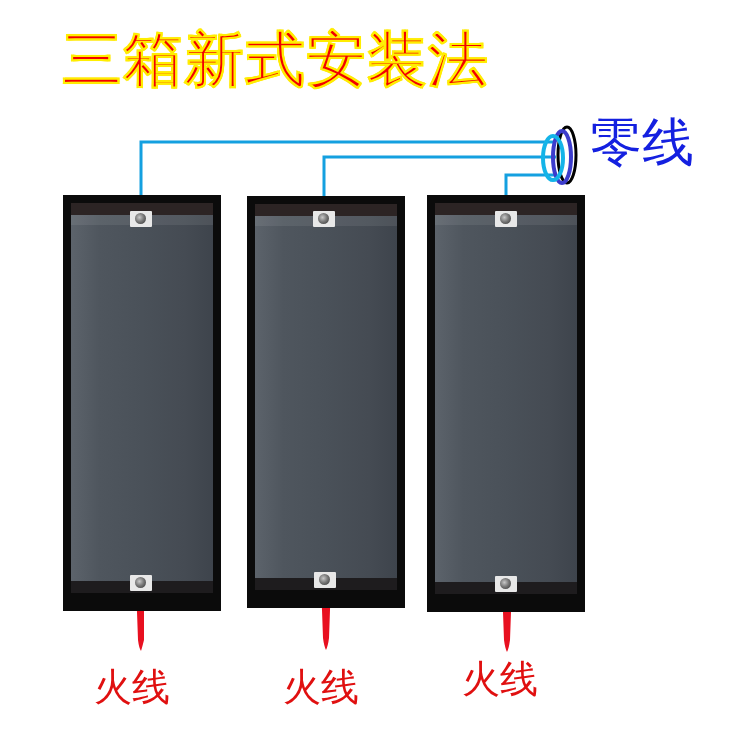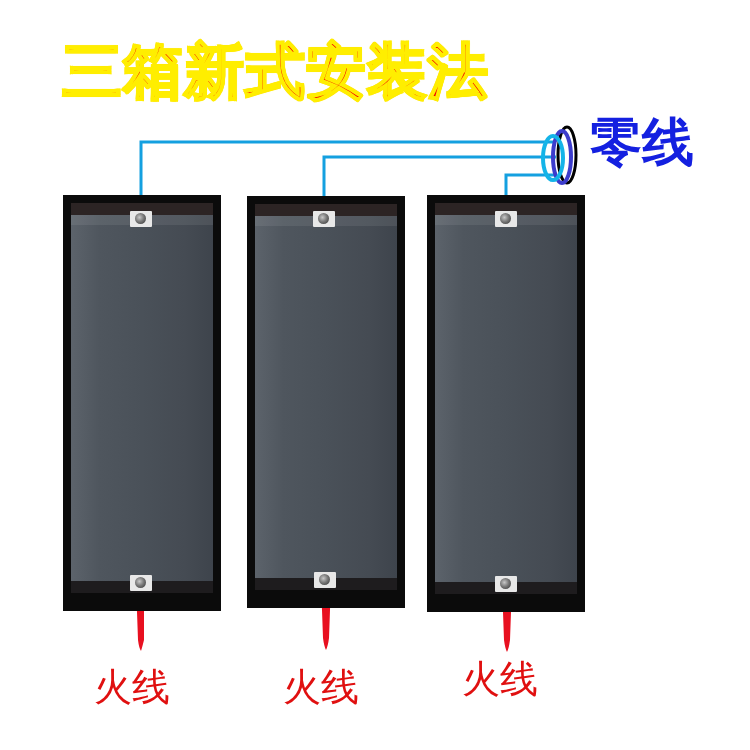--- a/index.html
+++ b/index.html
@@ -1,29 +1,28 @@
 <!DOCTYPE html>
 <html><head>
 <meta charset="utf-8">
 <style>
   html, body { margin: 0; padding: 0; background: #ffffff; }
   body { width: 750px; height: 750px; position: relative; overflow: hidden; font-family: "DejaVu Sans", sans-serif; }
   .title {
-    position: absolute; left: 62px; top: 36px; width: 440px; height: 70px;
-    font-family: "DejaVu Sans", sans-serif; font-weight: bold; font-size: 60px; line-height: 70px;
+    position: absolute; left: 62px; top: 24px; width: 440px; height: 70px;
+    font-family: "DejaVu Sans", sans-serif; font-weight: normal; font-size: 60px; line-height: 70px;
     letter-spacing: 1px; color: #f20000;
     -webkit-text-stroke: 2px #ffee00;
     text-shadow: 0 0 2px #fff200, 1px 1px 0 #ffe000, -1px -1px 0 #ffe000, 1px -1px 0 #ffe000, -1px 1px 0 #ffe000;
     white-space: nowrap;
   }
   .neutral-label {
     position: absolute; left: 590px; top: 110px; height: 64px;
     font-family: "DejaVu Serif", serif; font-size: 52px; line-height: 64px; color: #1420e0;
     white-space: nowrap;
-    font-weight: bold;
   }
   .wires { position: absolute; left: 0; top: 0; width: 750px; height: 750px; }
   .panel {
     position: absolute; background: #0b0b0b; box-sizing: border-box;
   }
   .panel .top-strip { position: absolute; left: 8px; right: 8px; top: 8px; height: 12px; background: #2c2424; }
   .panel .glass {
     position: absolute; left: 8px; right: 8px; top: 20px; bottom: 30px;
     background: linear-gradient(90deg, #5c636b 0%, #4f565e 20%, #4a5159 50%, #454b53 80%, #3e444c 100%);
   }

